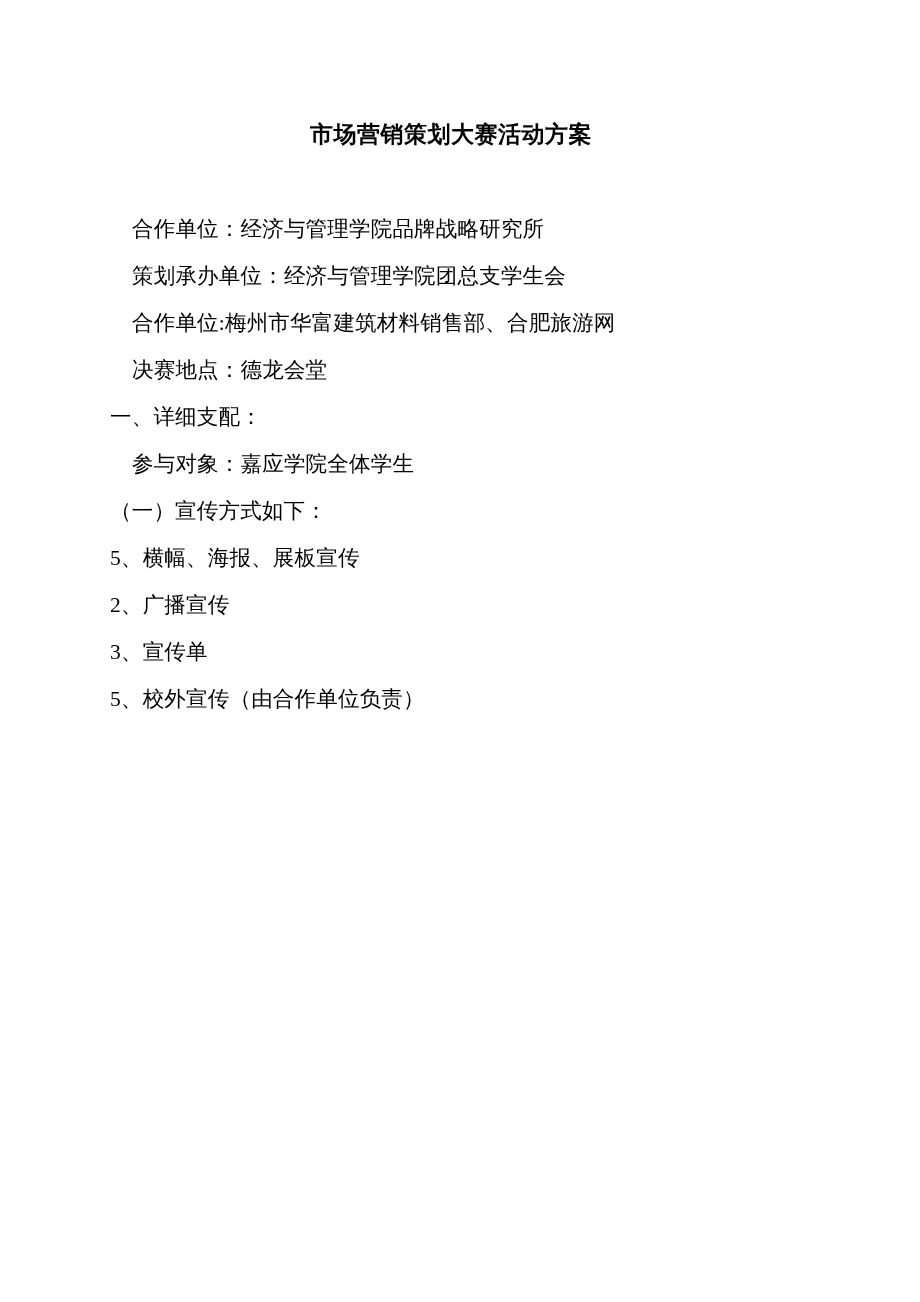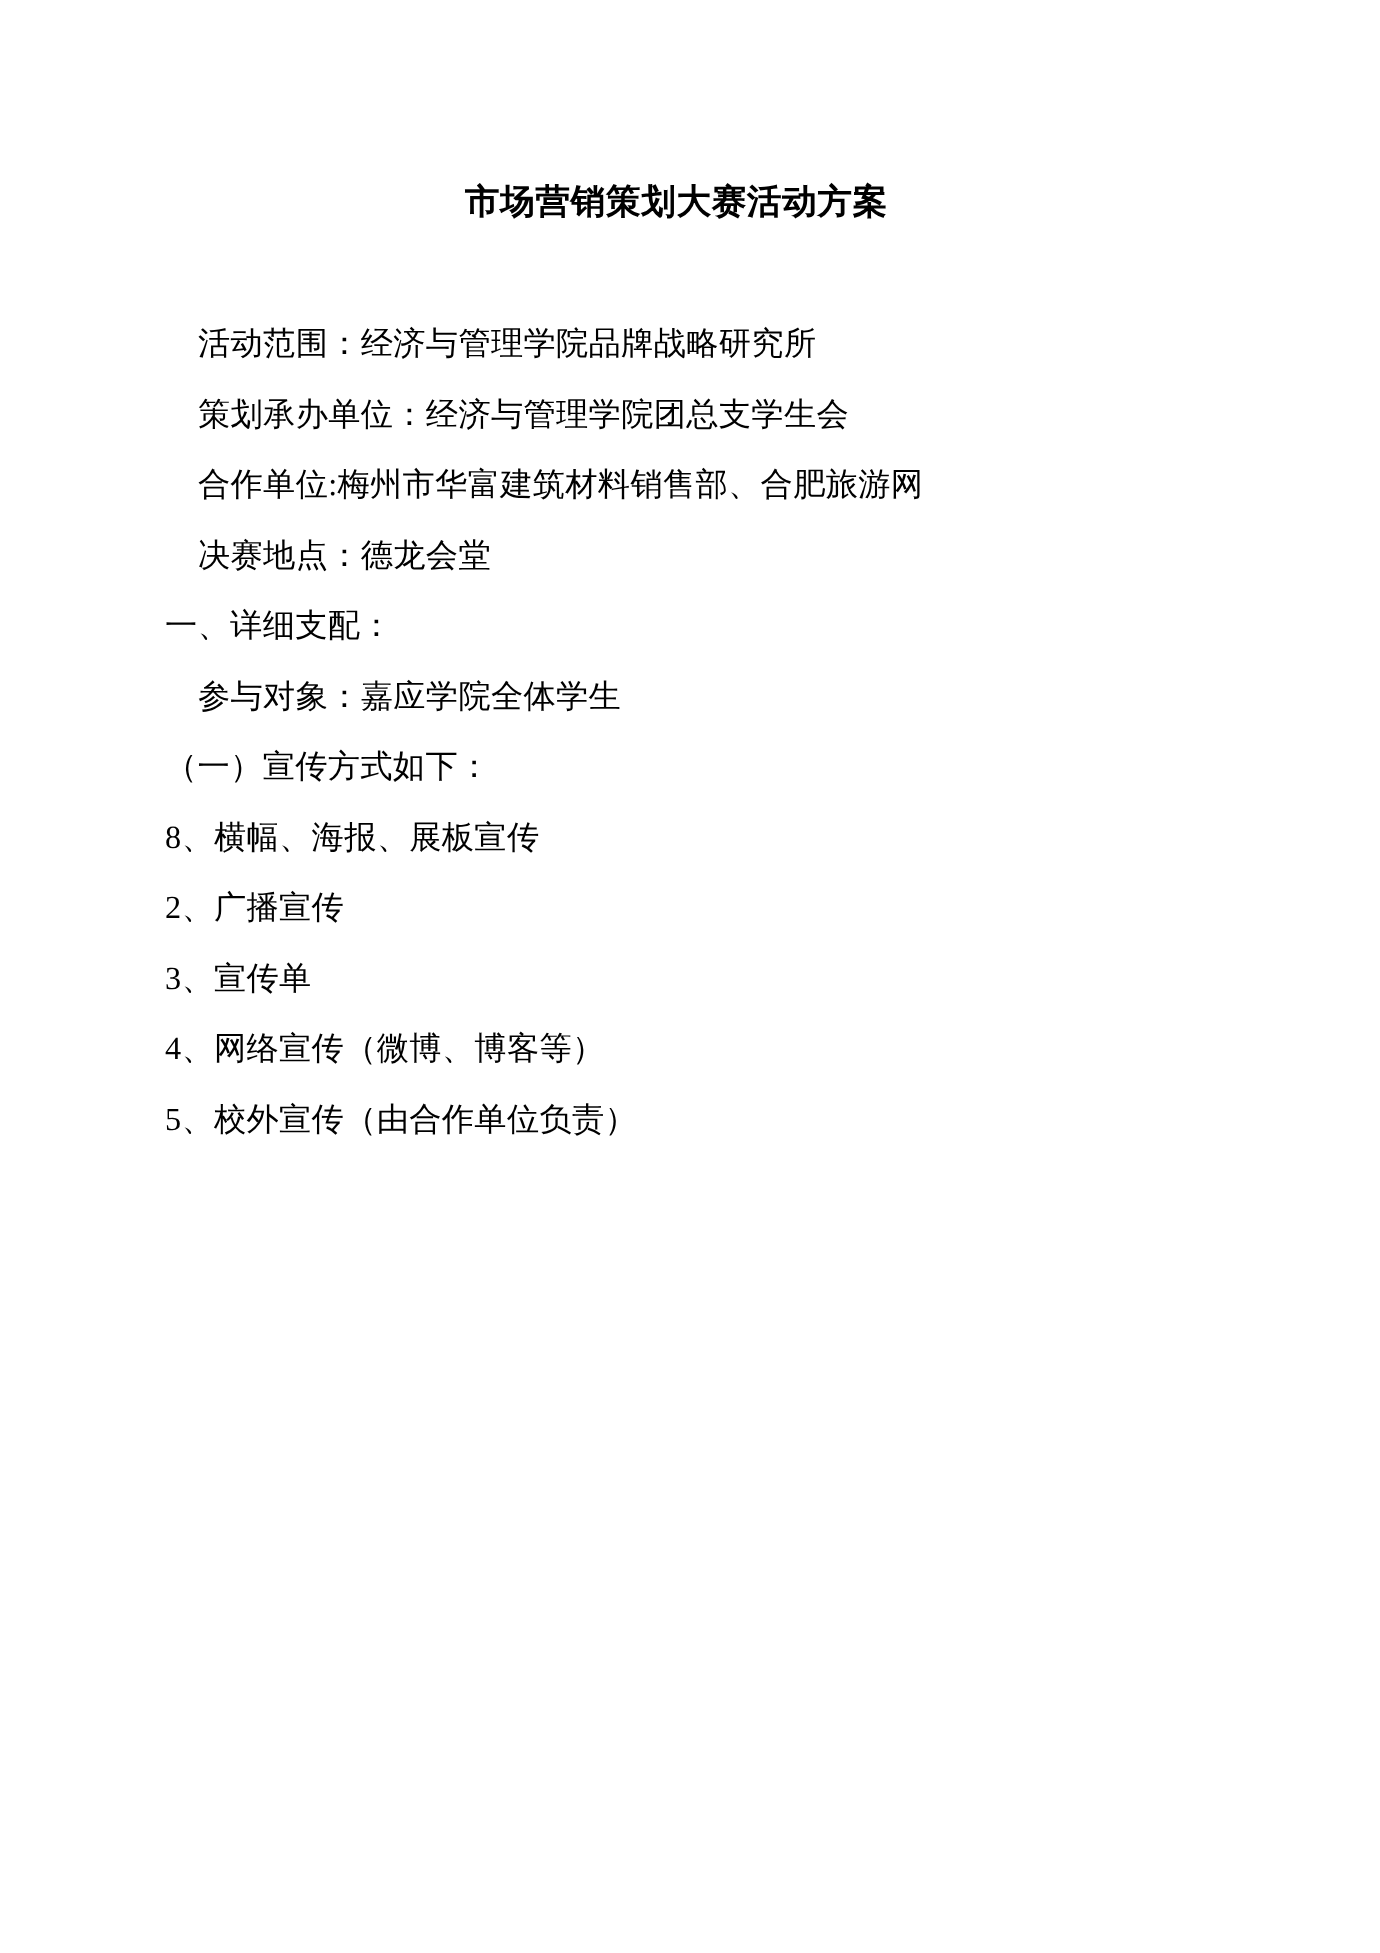--- a/index.html
+++ b/index.html
@@ -53,28 +53,27 @@
   }
 </style>
 </head>
 <body>
 
 <div class="page">
 
   <h1 class="doc-title">市场营销策划大赛活动方案</h1>
 
 
-  <p class="line indent1">活动范围：经济与管理学院品牌战略研究所</p>
+  <p class="line indent1">合作单位：经济与管理学院品牌战略研究所</p>
   <p class="line indent1">策划承办单位：经济与管理学院团总支学生会</p>
   <p class="line indent1">合作单位:梅州市华富建筑材料销售部、合肥旅游网</p>
   <p class="line indent1">决赛地点：德龙会堂</p>
   <p class="line flush">一、详细支配：</p>
 
   <p class="line indent1">参与对象：嘉应学院全体学生</p>
   <p class="line flush">（一）宣传方式如下：</p>
 
-  <p class="line flush">8、横幅、海报、展板宣传</p>
+  <p class="line flush">5、横幅、海报、展板宣传</p>
   <p class="line flush">2、广播宣传</p>
   <p class="line flush">3、宣传单</p>
-  <p class="line flush">4、网络宣传（微博、博客等）</p>
   <p class="line flush">5、校外宣传（由合作单位负责）</p>
 
 </div>
 
 </body></html>

